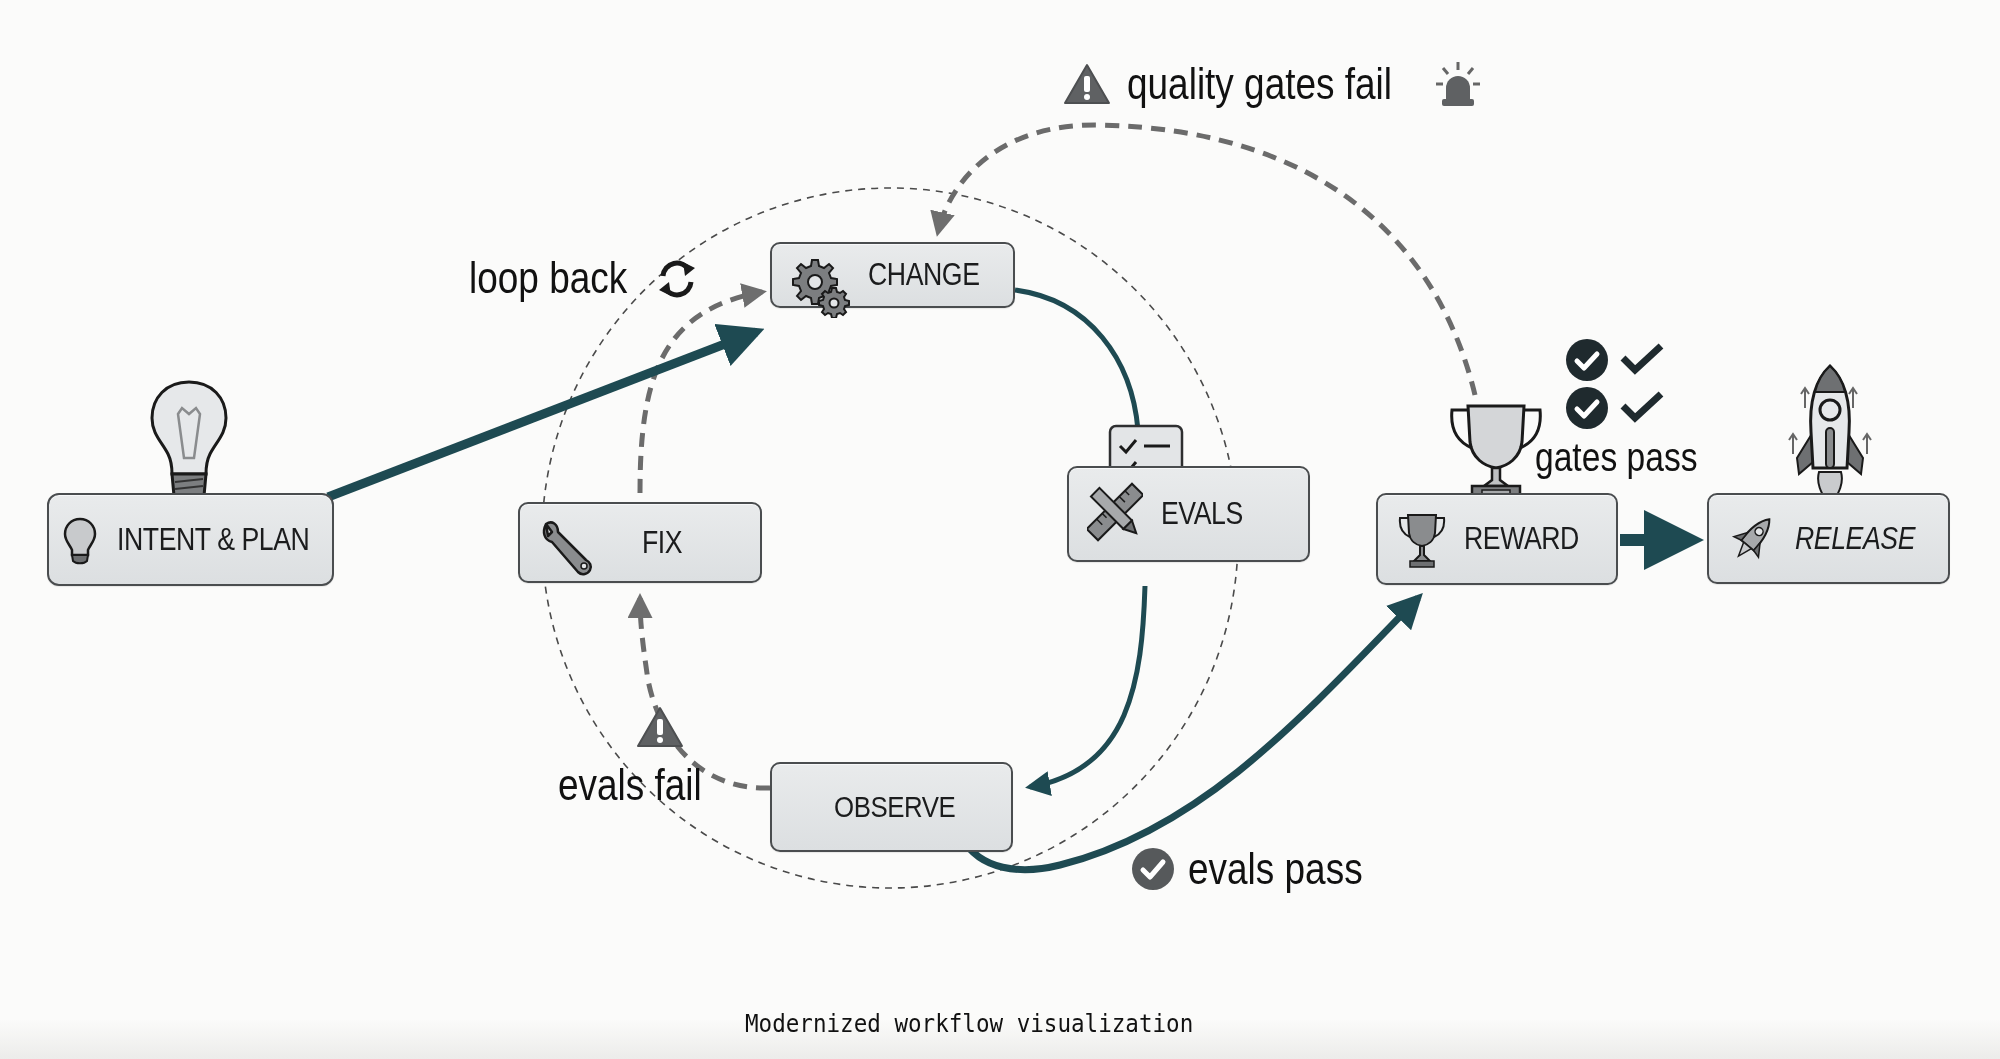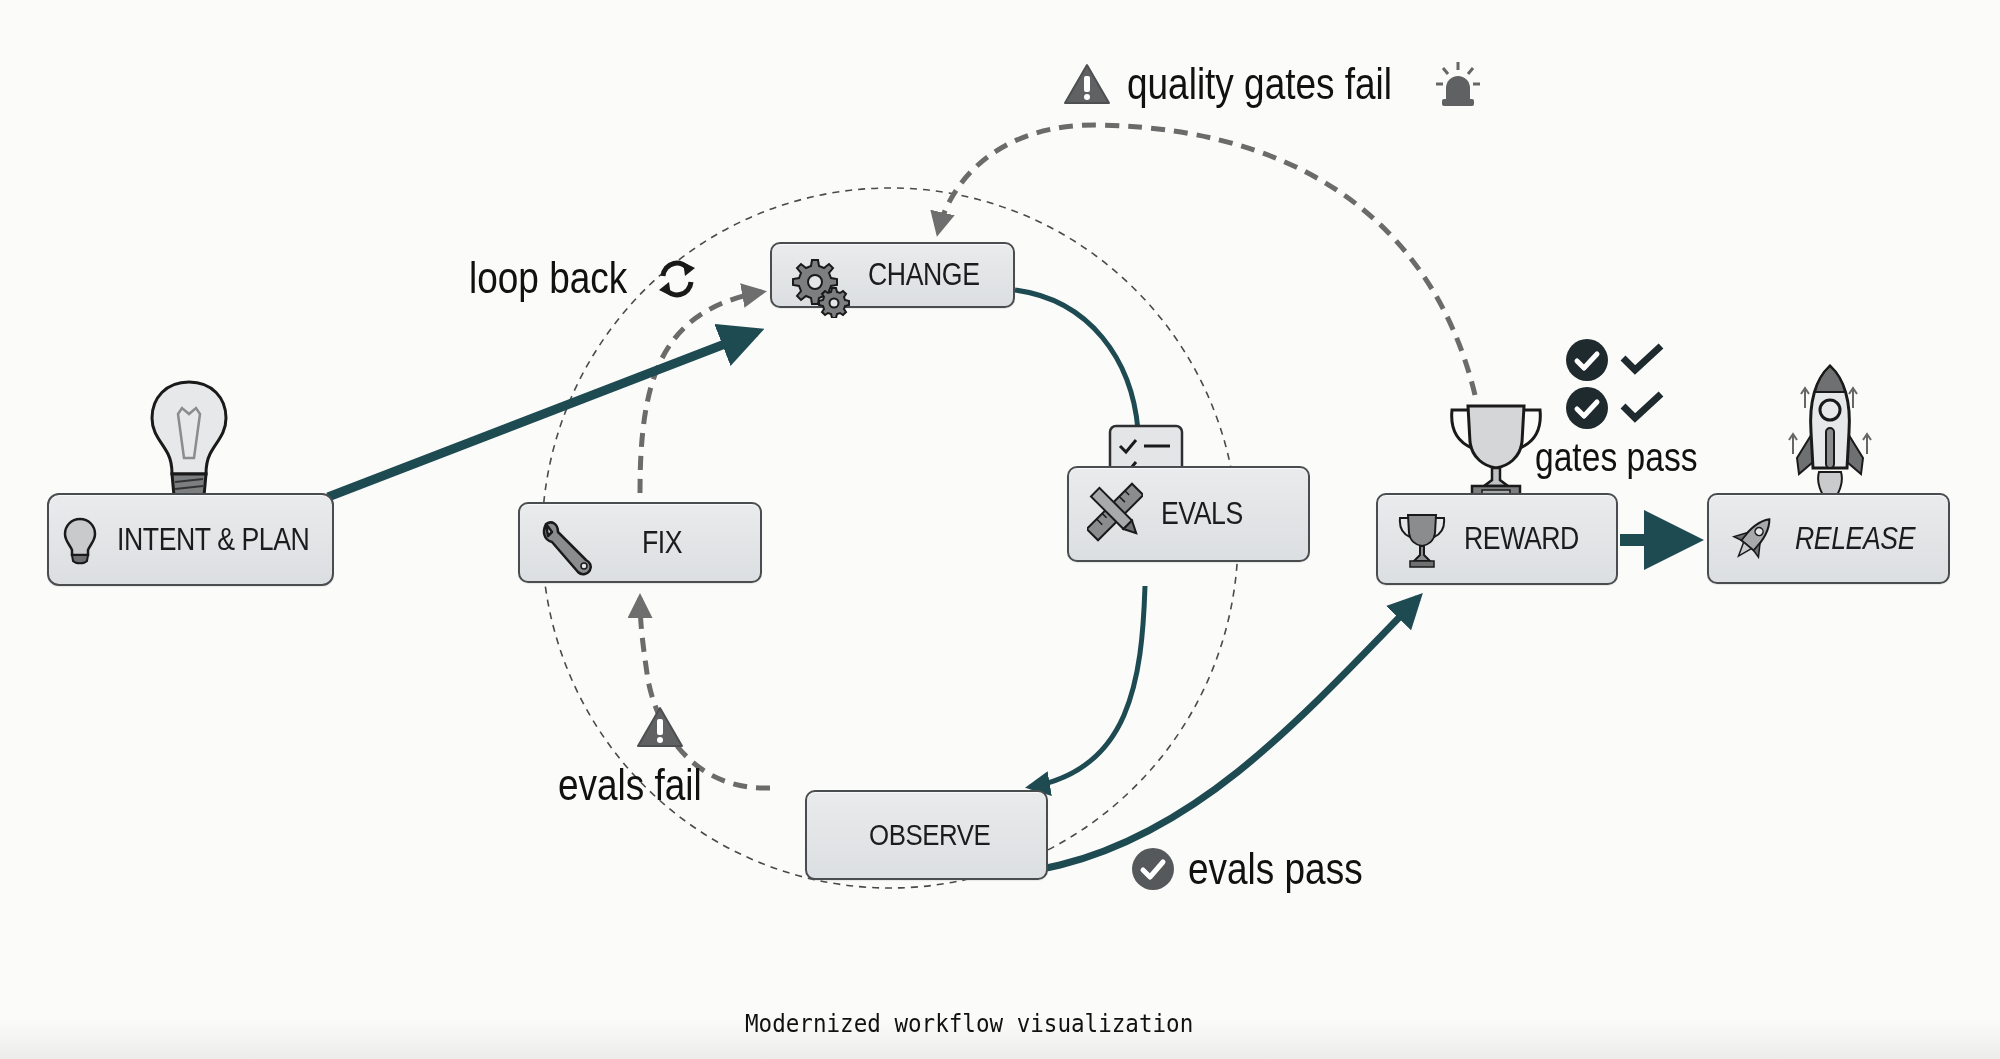--- a/index.html
+++ b/index.html
@@ -220,21 +220,21 @@
         </g>
     </g>
     <g transform="rotate(-45 28 30)">
       <rect x="22" y="2" width="12" height="46" fill="#a7a9ab" stroke="#1a1a1a" stroke-width="2"></rect>
       <path d="M22,48 L28,60 L34,48 Z" fill="#6e7072" stroke="#1a1a1a" stroke-width="2"></path>
     </g>
   </svg>
   <div class="node-label" style="left:92px;">EVALS</div>
 </div>
 
-<div class="node" style="left:770px; top:790px; width:243px; height:90px;margin-left:35px;">
+<div class="node" style="left:770px; top:762px; width:243px; height:90px;">
   <div class="node-label" style="left:62px; font-size:30px;">OBSERVE</div>
 </div>
 
 <div class="node" style="left:1376px; top:493px; width:242px; height:92px;text-align:center;">
   <svg class="node-icon" style="left:20px; top:16px;" width="48" height="58" viewBox="0 0 48 58">
     <path d="M10,4 L38,4 L37,22 C36,30 30,34 24,35 C18,34 12,30 11,22 Z" fill="#8a8c8e" stroke="#1a1a1a" stroke-width="2"></path>
     <path d="M10,7 L2,7 C1,17 5,23 12,26" fill="none" stroke="#1a1a1a" stroke-width="2"></path>
     <path d="M38,7 L46,7 C47,17 43,23 36,26" fill="none" stroke="#1a1a1a" stroke-width="2"></path>
     <path d="M22,35 L22,44 L16,50 L32,50 L26,44 L26,35 Z" fill="#8a8c8e" stroke="#1a1a1a" stroke-width="2"></path>
     <rect x="12" y="50" width="24" height="6" fill="#6e7072" stroke="#1a1a1a" stroke-width="1.5"></rect>

